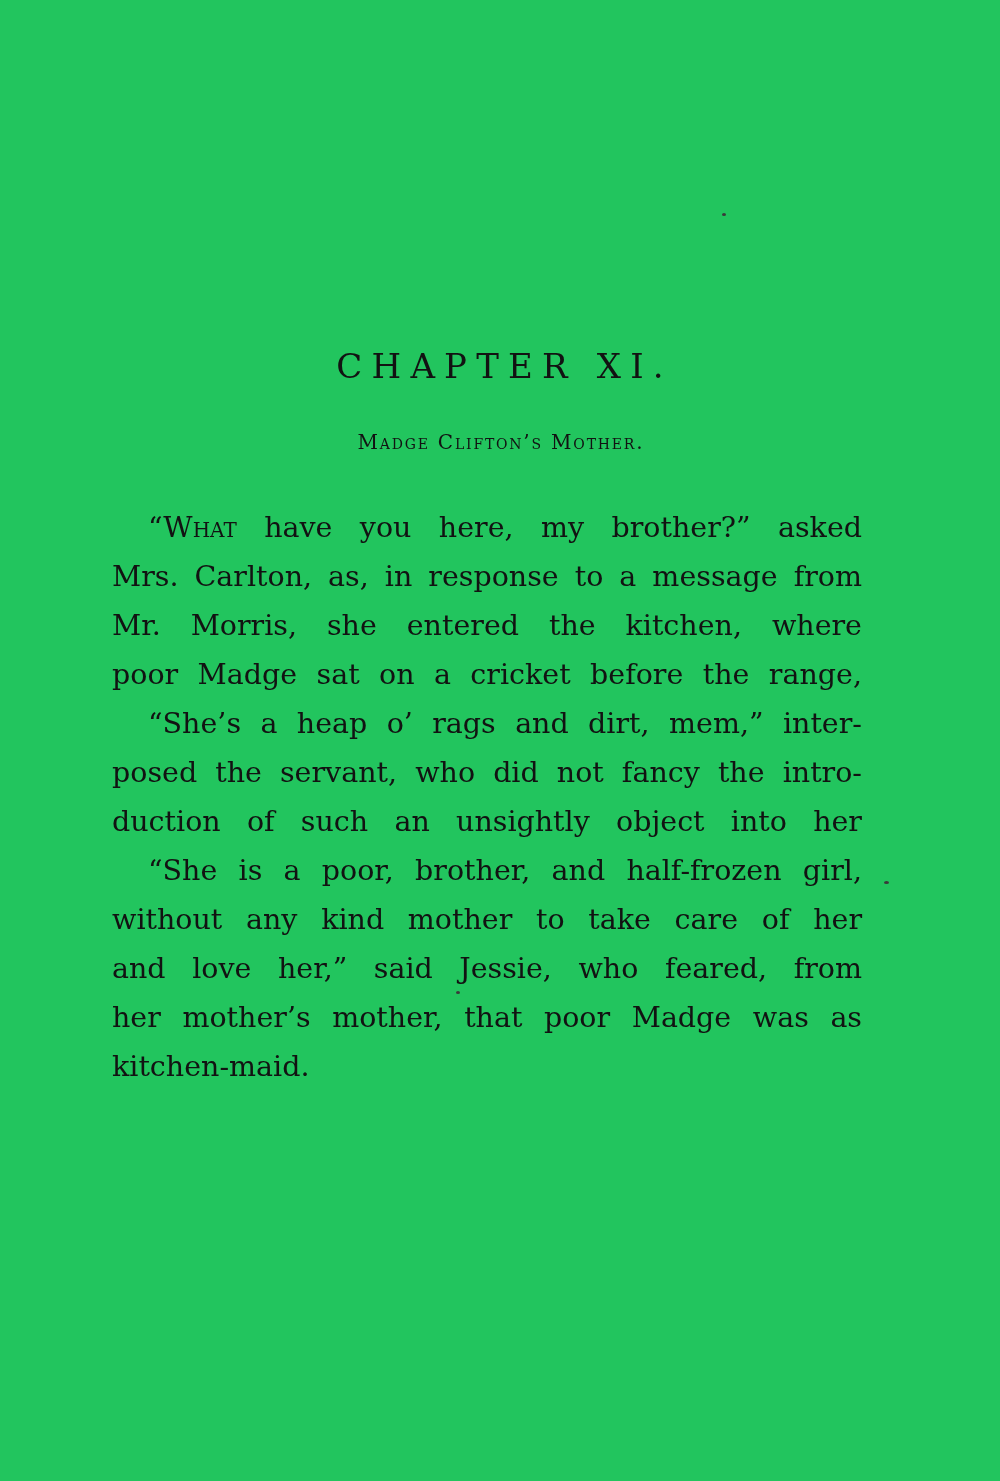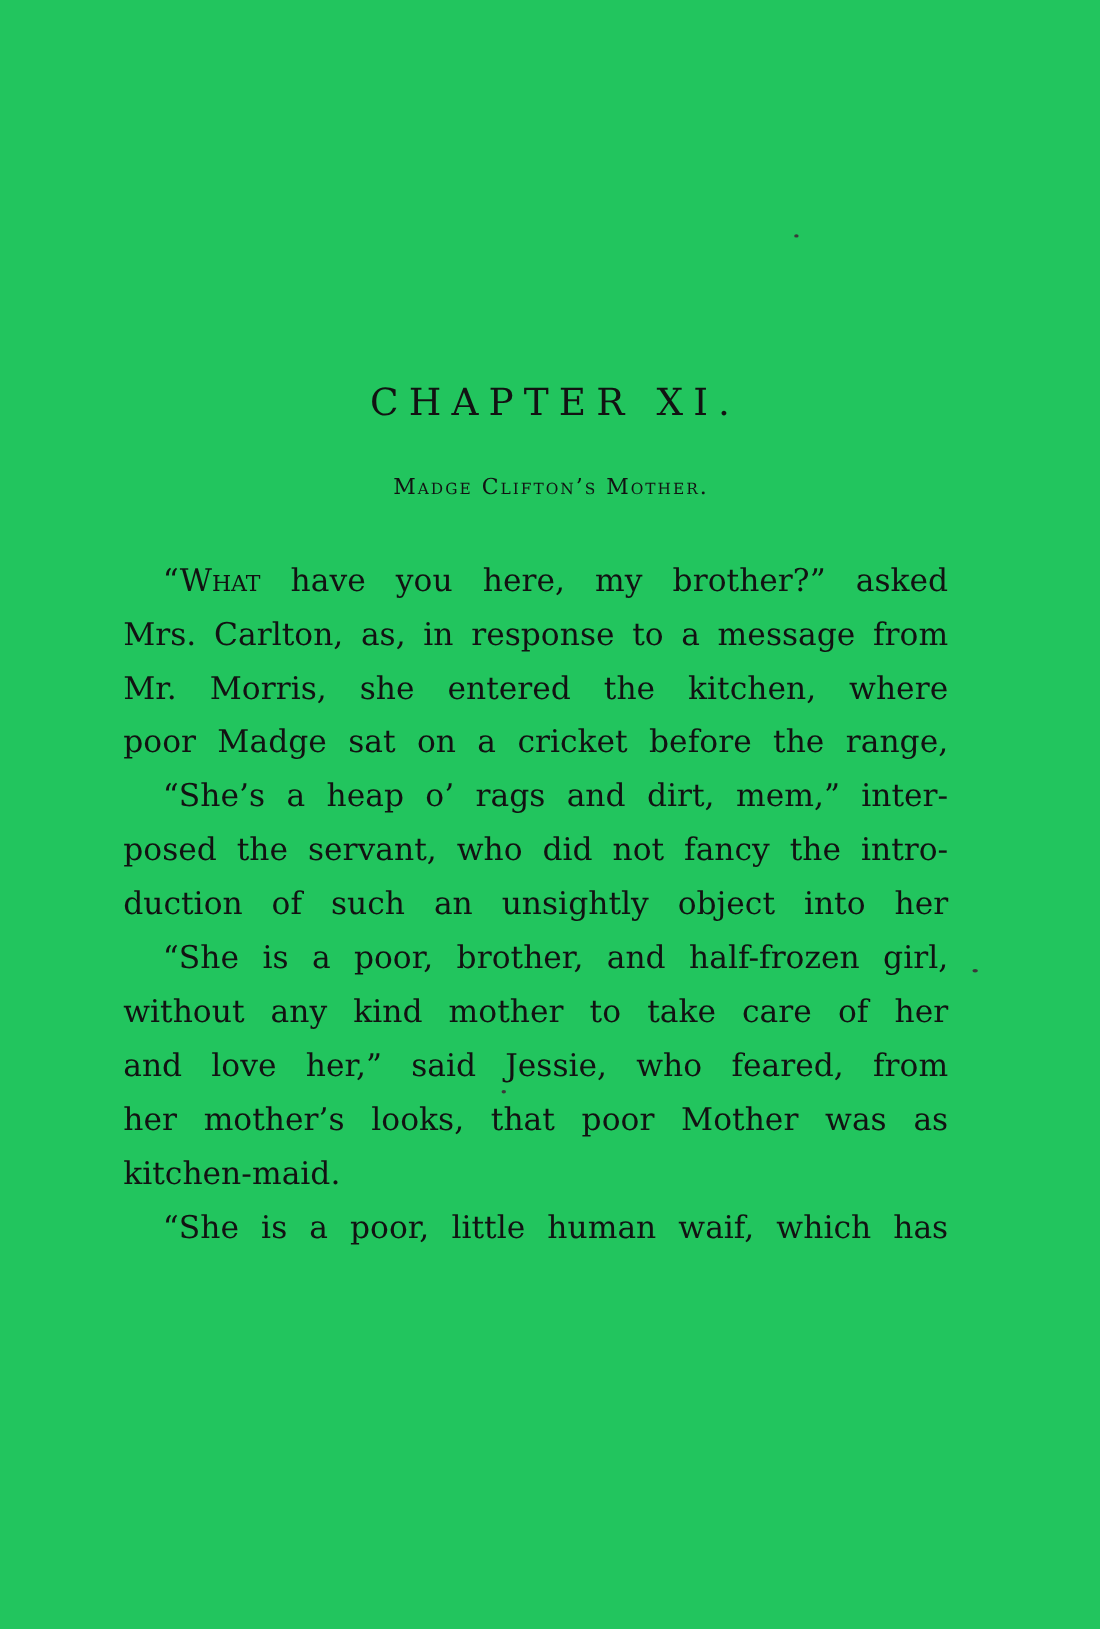--- a/index.html
+++ b/index.html
@@ -79,20 +79,19 @@
       <div class="line indent"><span>“W</span><span class="sc">hat</span><span> have you here, my brother?” asked</span></div>
       <div class="line"><span>Mrs. Carlton, as, in response to a message from</span></div>
       <div class="line"><span>Mr. Morris, she entered the kitchen, where</span></div>
       <div class="line"><span>poor Madge sat on a cricket before the range,</span></div>
       <div class="line indent"><span>“She’s a heap o’ rags and dirt, mem,” inter-</span></div>
       <div class="line"><span>posed the servant, who did not fancy the intro-</span></div>
       <div class="line"><span>duction of such an unsightly object into her</span></div>
       <div class="line indent"><span>“She is a poor, brother, and half-frozen girl,</span></div>
       <div class="line"><span>without any kind mother to take care of her</span></div>
       <div class="line"><span>and love her,” said Jessie, who feared, from</span></div>
-      <div class="line"><span>her mother’s looks, that poor Mother was as</span></div>
+      <div class="line"><span>her mother’s mother, that poor Madge was as</span></div>
       <div class="line last"><span>kitchen-maid.</span></div>
-      <div class="line indent"><span>“She is a poor, little human waif, which has</span></div>
     </div>
 <div class="speck" style="left: 722px; top: 213px; width: 4px; height: 3px;"></div>
     <div class="speck" style="left: 884px; top: 881px; width: 5px; height: 3px;"></div>
     <div class="speck" style="left: 456px; top: 991px; width: 4px; height: 3px;"></div>
   </div>
 
 </body></html>

